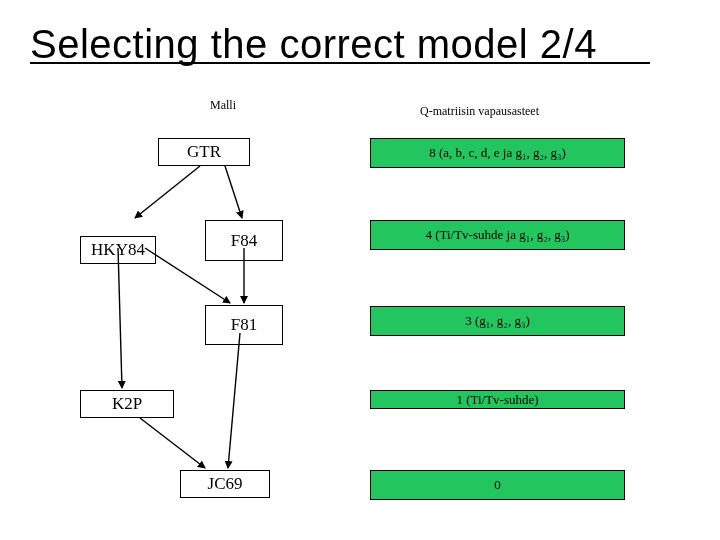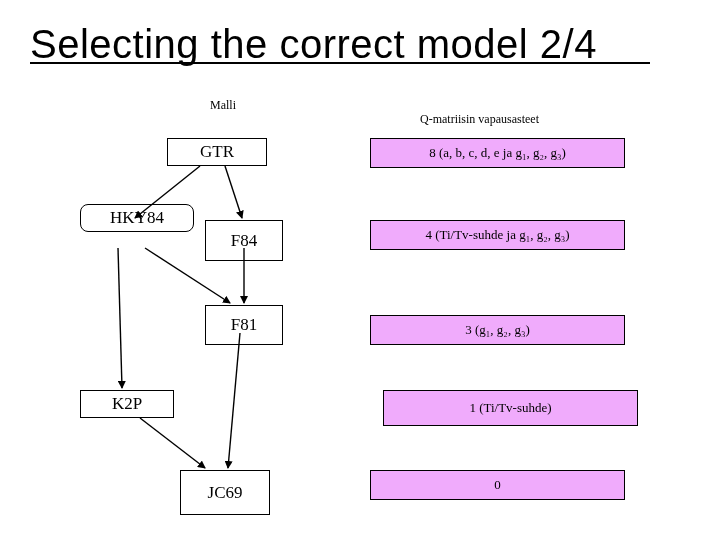--- a/index.html
+++ b/index.html
@@ -38,21 +38,21 @@
     text-align: center;
     display: flex;
     align-items: center;
     justify-content: center;
     box-sizing: border-box;
   }
   
   .rbox {
     position: absolute;
     border: 1px solid #000;
-    background: #f0abfc;
+    background: #22c55e;
     font-family: "Times New Roman", serif;
     font-size: 13px;
     text-align: center;
     display: flex;
     align-items: center;
     justify-content: center;
     box-sizing: border-box;
   }
   
   .colhead {
@@ -69,37 +69,37 @@
     pointer-events: none;
   }
 </style>
 </head>
 <body>
 
 <div class="title">Selecting the correct model 2/4</div>
 <div class="title-underline"></div>
 
 <div class="colhead" style="left:210px; top:98px;">Malli</div>
-<div class="colhead" style="left:420px; top:112px;">Q-matriisin vapausasteet</div>
+<div class="colhead" style="left:420px; top:104px;">Q-matriisin vapausasteet</div>
 
-<div class="node" style="left:167px; top:138px; width:100px; height:28px;">GTR</div>
+<div class="node" style="left:158px; top:138px; width:92px; height:28px;">GTR</div>
 
-<div class="node" style="left:80px;  top:204px; width:114px; height:28px;border-radius:8px;">HKY84</div>
+<div class="node" style="left:80px;  top:236px; width:76px; height:28px;">HKY84</div>
 <div class="node" style="left:205px; top:220px; width:78px; height:41px;">F84</div>
 
 <div class="node" style="left:205px; top:305px; width:78px; height:40px;font-family:Liberation Serif, serif;">F81</div>
 
 <div class="node" style="left:80px;  top:390px; width:94px; height:28px;">K2P</div>
 
-<div class="node" style="left:180px; top:470px; width:90px; height:45px;">JC69</div>
+<div class="node" style="left:180px; top:470px; width:90px; height:28px;">JC69</div>
 
 <div class="rbox" style="left:370px; top:138px; width:255px; height:30px;">8 (a, b, c, d, e ja g₁, g₂, g₃)</div>
 <div class="rbox" style="left:370px; top:220px; width:255px; height:30px;">4 (Ti/Tv-suhde ja g₁, g₂, g₃)</div>
-<div class="rbox" style="left:370px; top:315px; width:255px; height:30px;">3 (g₁, g₂, g₃)</div>
-<div class="rbox" style="left:383px; top:390px; width:255px; height:36px;">1 (Ti/Tv-suhde)</div>
+<div class="rbox" style="left:370px; top:306px; width:255px; height:30px;">3 (g₁, g₂, g₃)</div>
+<div class="rbox" style="left:370px; top:390px; width:255px; height:19px;">1 (Ti/Tv-suhde)</div>
 <div class="rbox" style="left:370px; top:470px; width:255px; height:30px;">0</div>
 
 <svg class="arrows" viewBox="0 0 720 540">
   <defs>
     <marker id="ah" markerWidth="8" markerHeight="8" refX="7" refY="4" orient="auto" markerUnits="userSpaceOnUse">
       <path d="M0,0 L8,4 L0,8 Z" fill="#000"></path>
     </marker>
   </defs>
 
   <line x1="200" y1="166" x2="135" y2="218" stroke="#000" stroke-width="1.4" marker-end="url(#ah)"></line>

